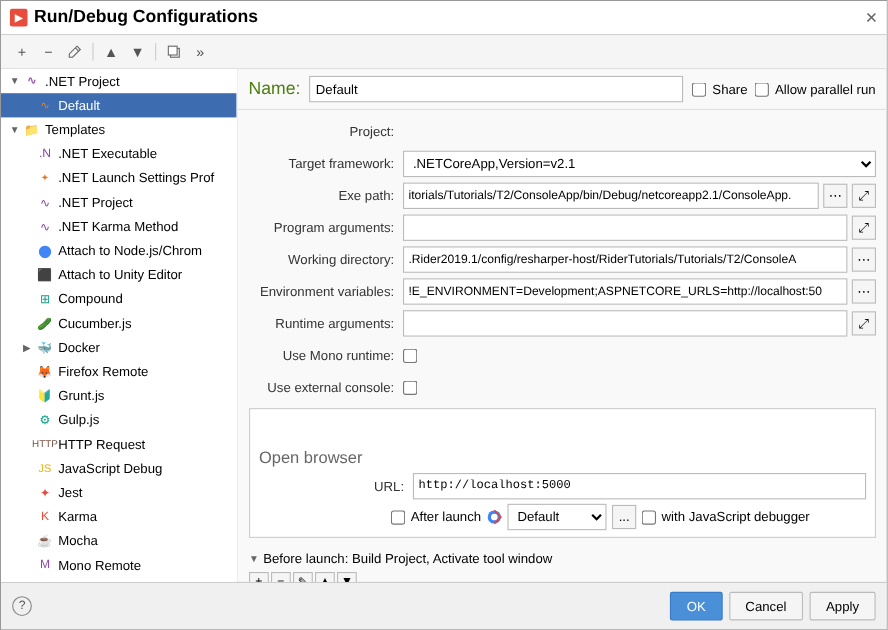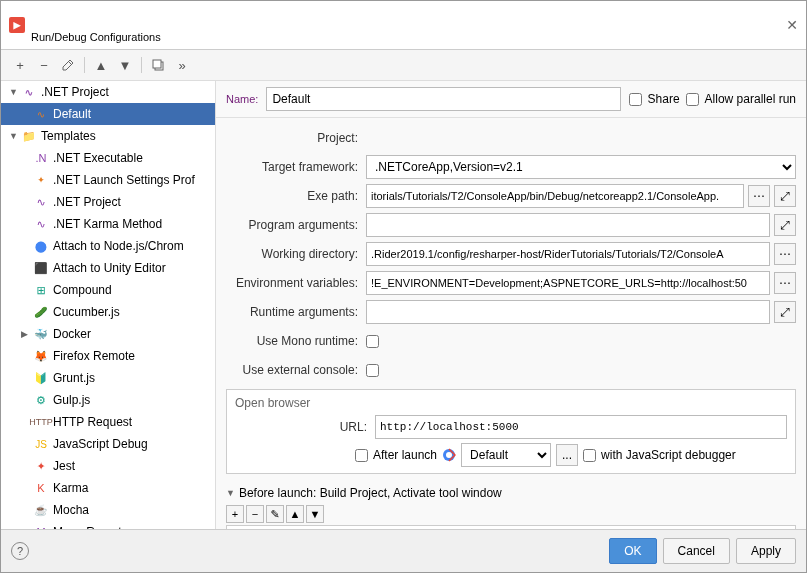--- a/index.html
+++ b/index.html
@@ -35,23 +35,22 @@
       gap: 6px;
     }
     .title-icon {
       width: 16px; height: 16px;
       background: #e74c3c;
       border-radius: 2px;
       display: flex; align-items: center; justify-content: center;
       color: white; font-size: 9px; font-weight: bold;
     }
     .title-text {
-      font-size: 11px;
-      font-weight: normal;
-      margin-top: 24px;
+      font-size: 16px;
+      font-weight: bold;
     }
     .title-close {
       cursor: pointer;
       font-size: 14px;
       color: #666;
     }
     .toolbar {
       background: #f5f5f5;
       border-bottom: 1px solid #ddd;
       padding: 4px 8px;
@@ -117,21 +116,21 @@
       overflow: hidden;
     }
     .name-row {
       display: flex;
       align-items: center;
       padding: 6px 10px;
       background: #f9f9f9;
       border-bottom: 1px solid #e0e0e0;
       gap: 8px;
     }
-    .name-label { font-size: 11px; color: #701a75; }
+    .name-label { font-size: 16px; color: #4d7c0f; }
     .name-input {
       flex: 1;
       height: 24px;
       border: 1px solid #bbb;
       padding: 0 5px;
       font-size: 12px;
       background: white;
     }
     .share-area {
       display: flex;
@@ -195,23 +194,24 @@
       font-size: 9px;
       color: #666;
     }
     .open-browser-box {
       border: 1px solid #ccc;
       background: #fff;
       padding: 6px 8px;
       margin-top: 2px;
     }
     .open-browser-title {
-      font-size: 12px;
+      font-size: 15px;
       color: #666;
       margin-bottom: 5px;
+      margin-top: 30px;
     }
     .before-launch-section {
       margin-top: 4px;
     }
     .before-launch-header {
       display: flex;
       align-items: center;
       gap: 4px;
       padding: 3px 0;
       font-size: 12px;

